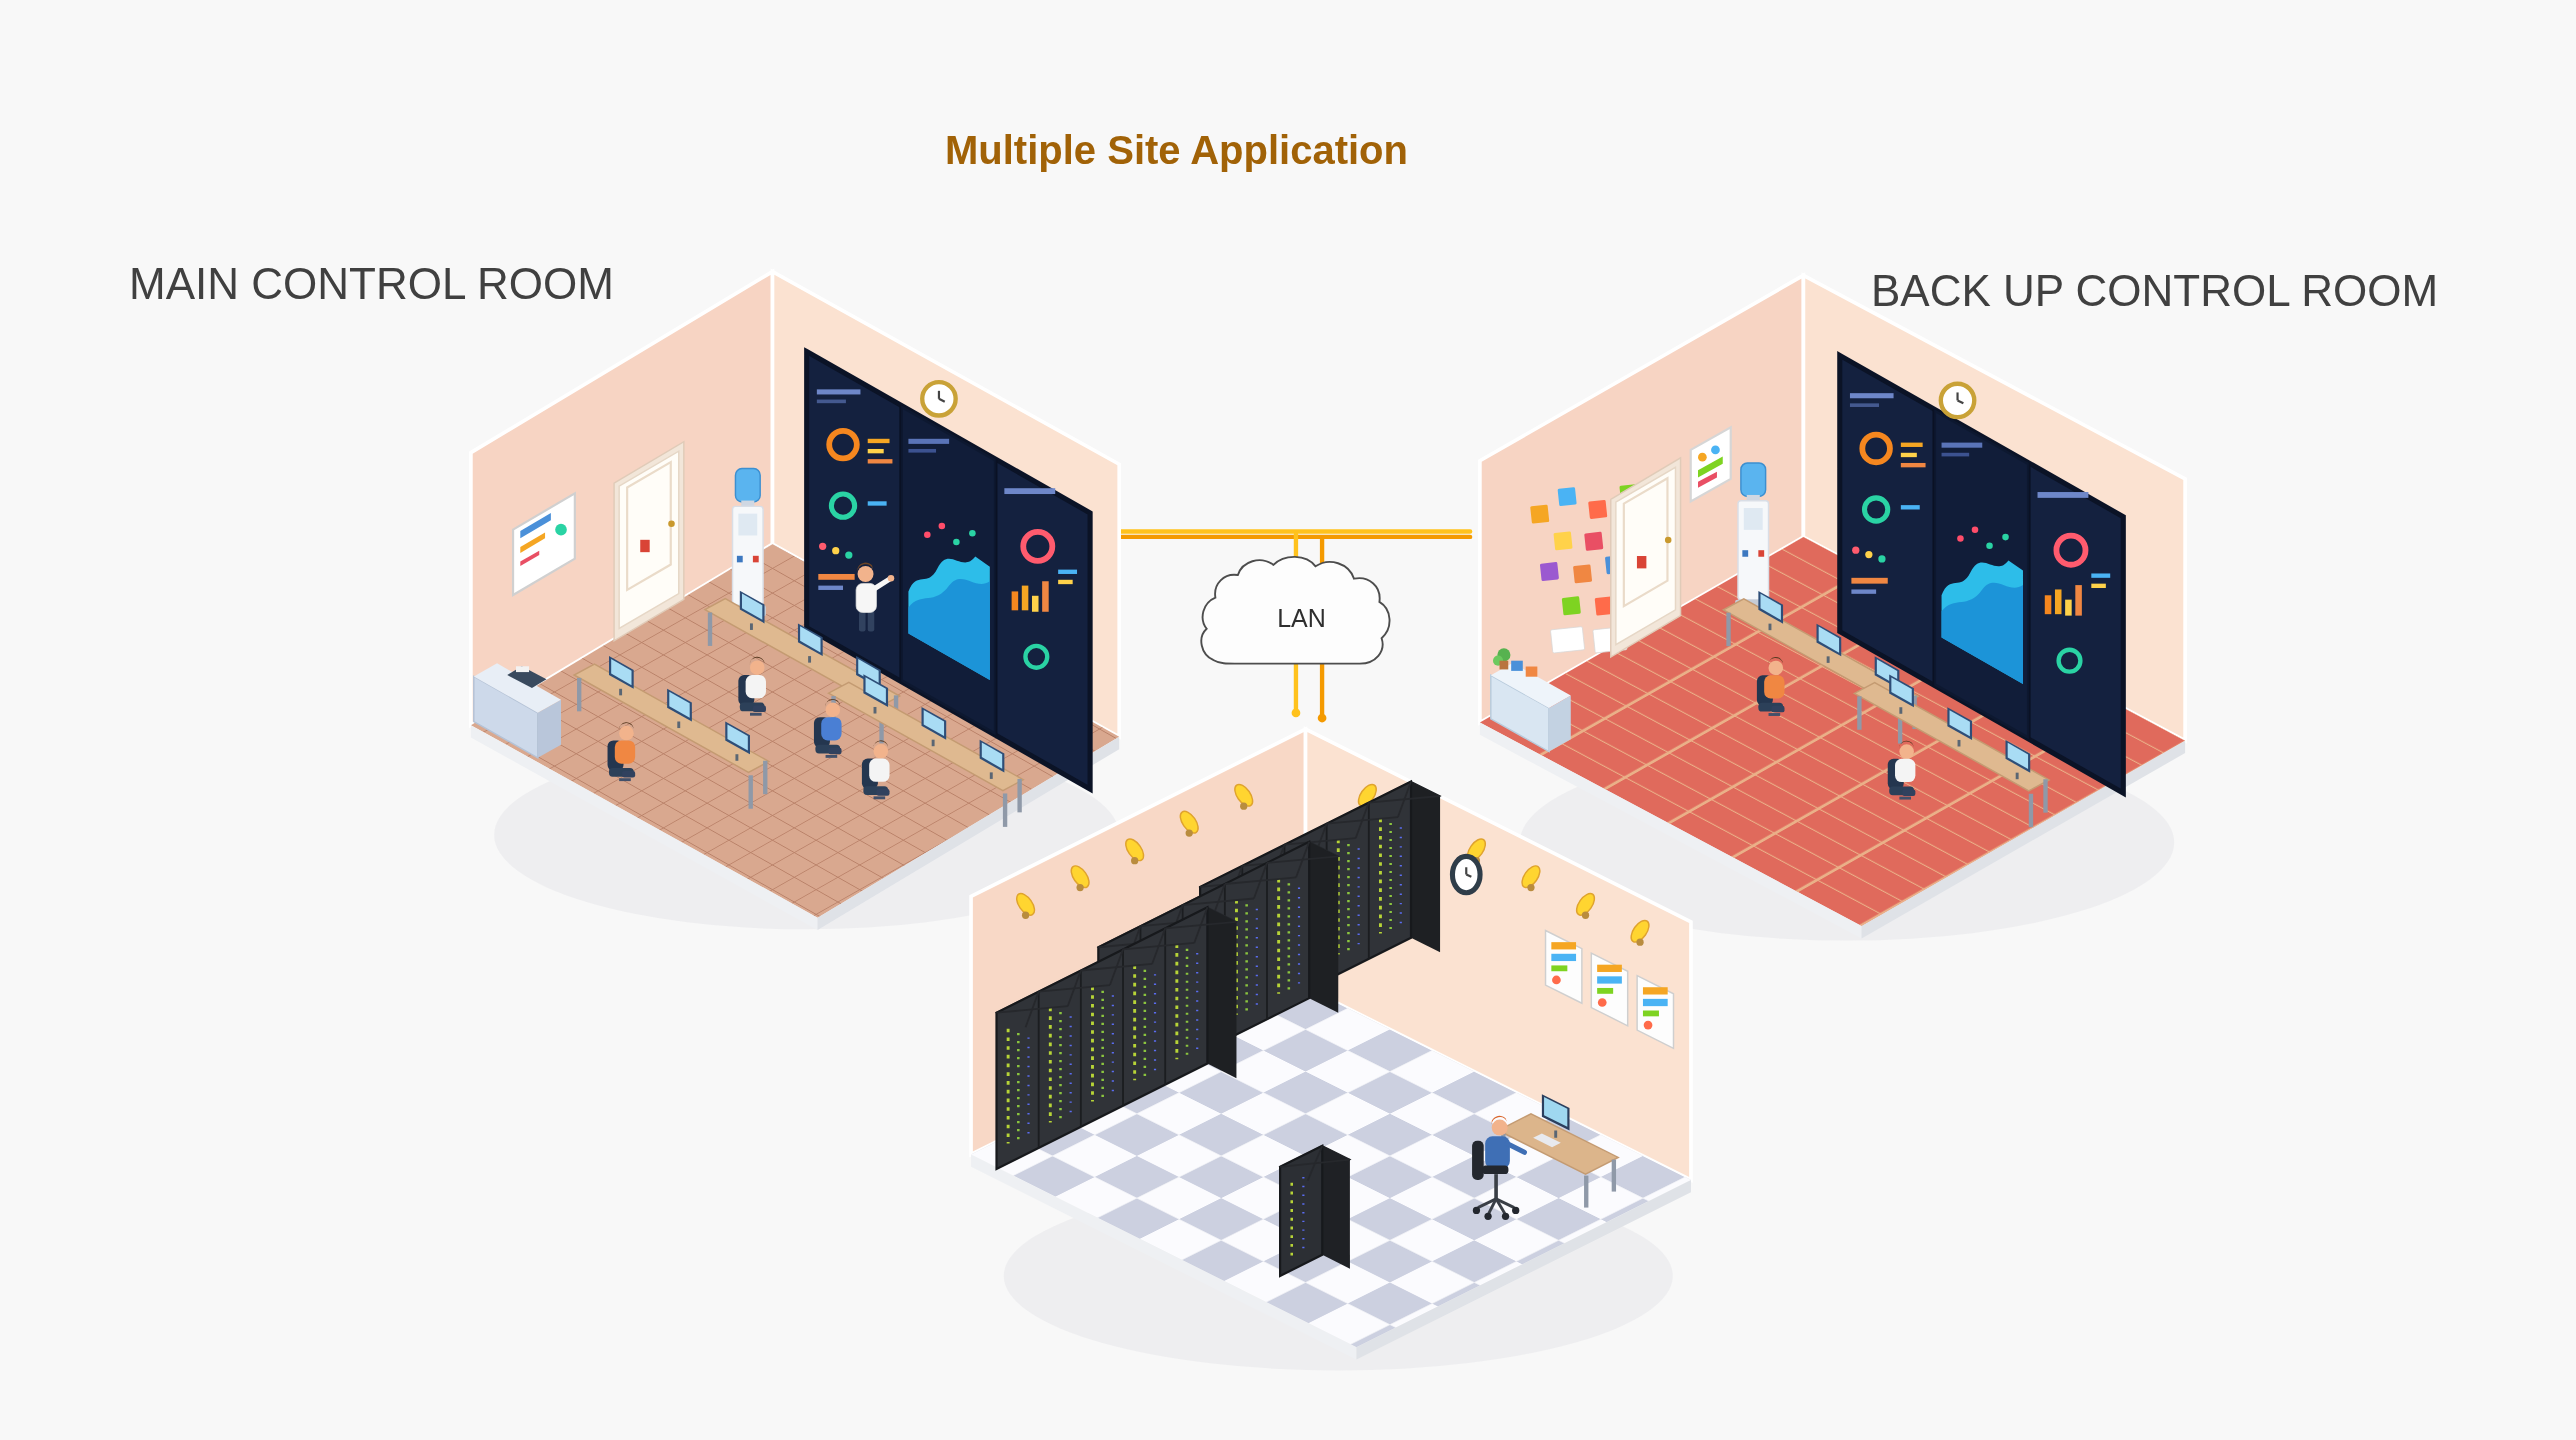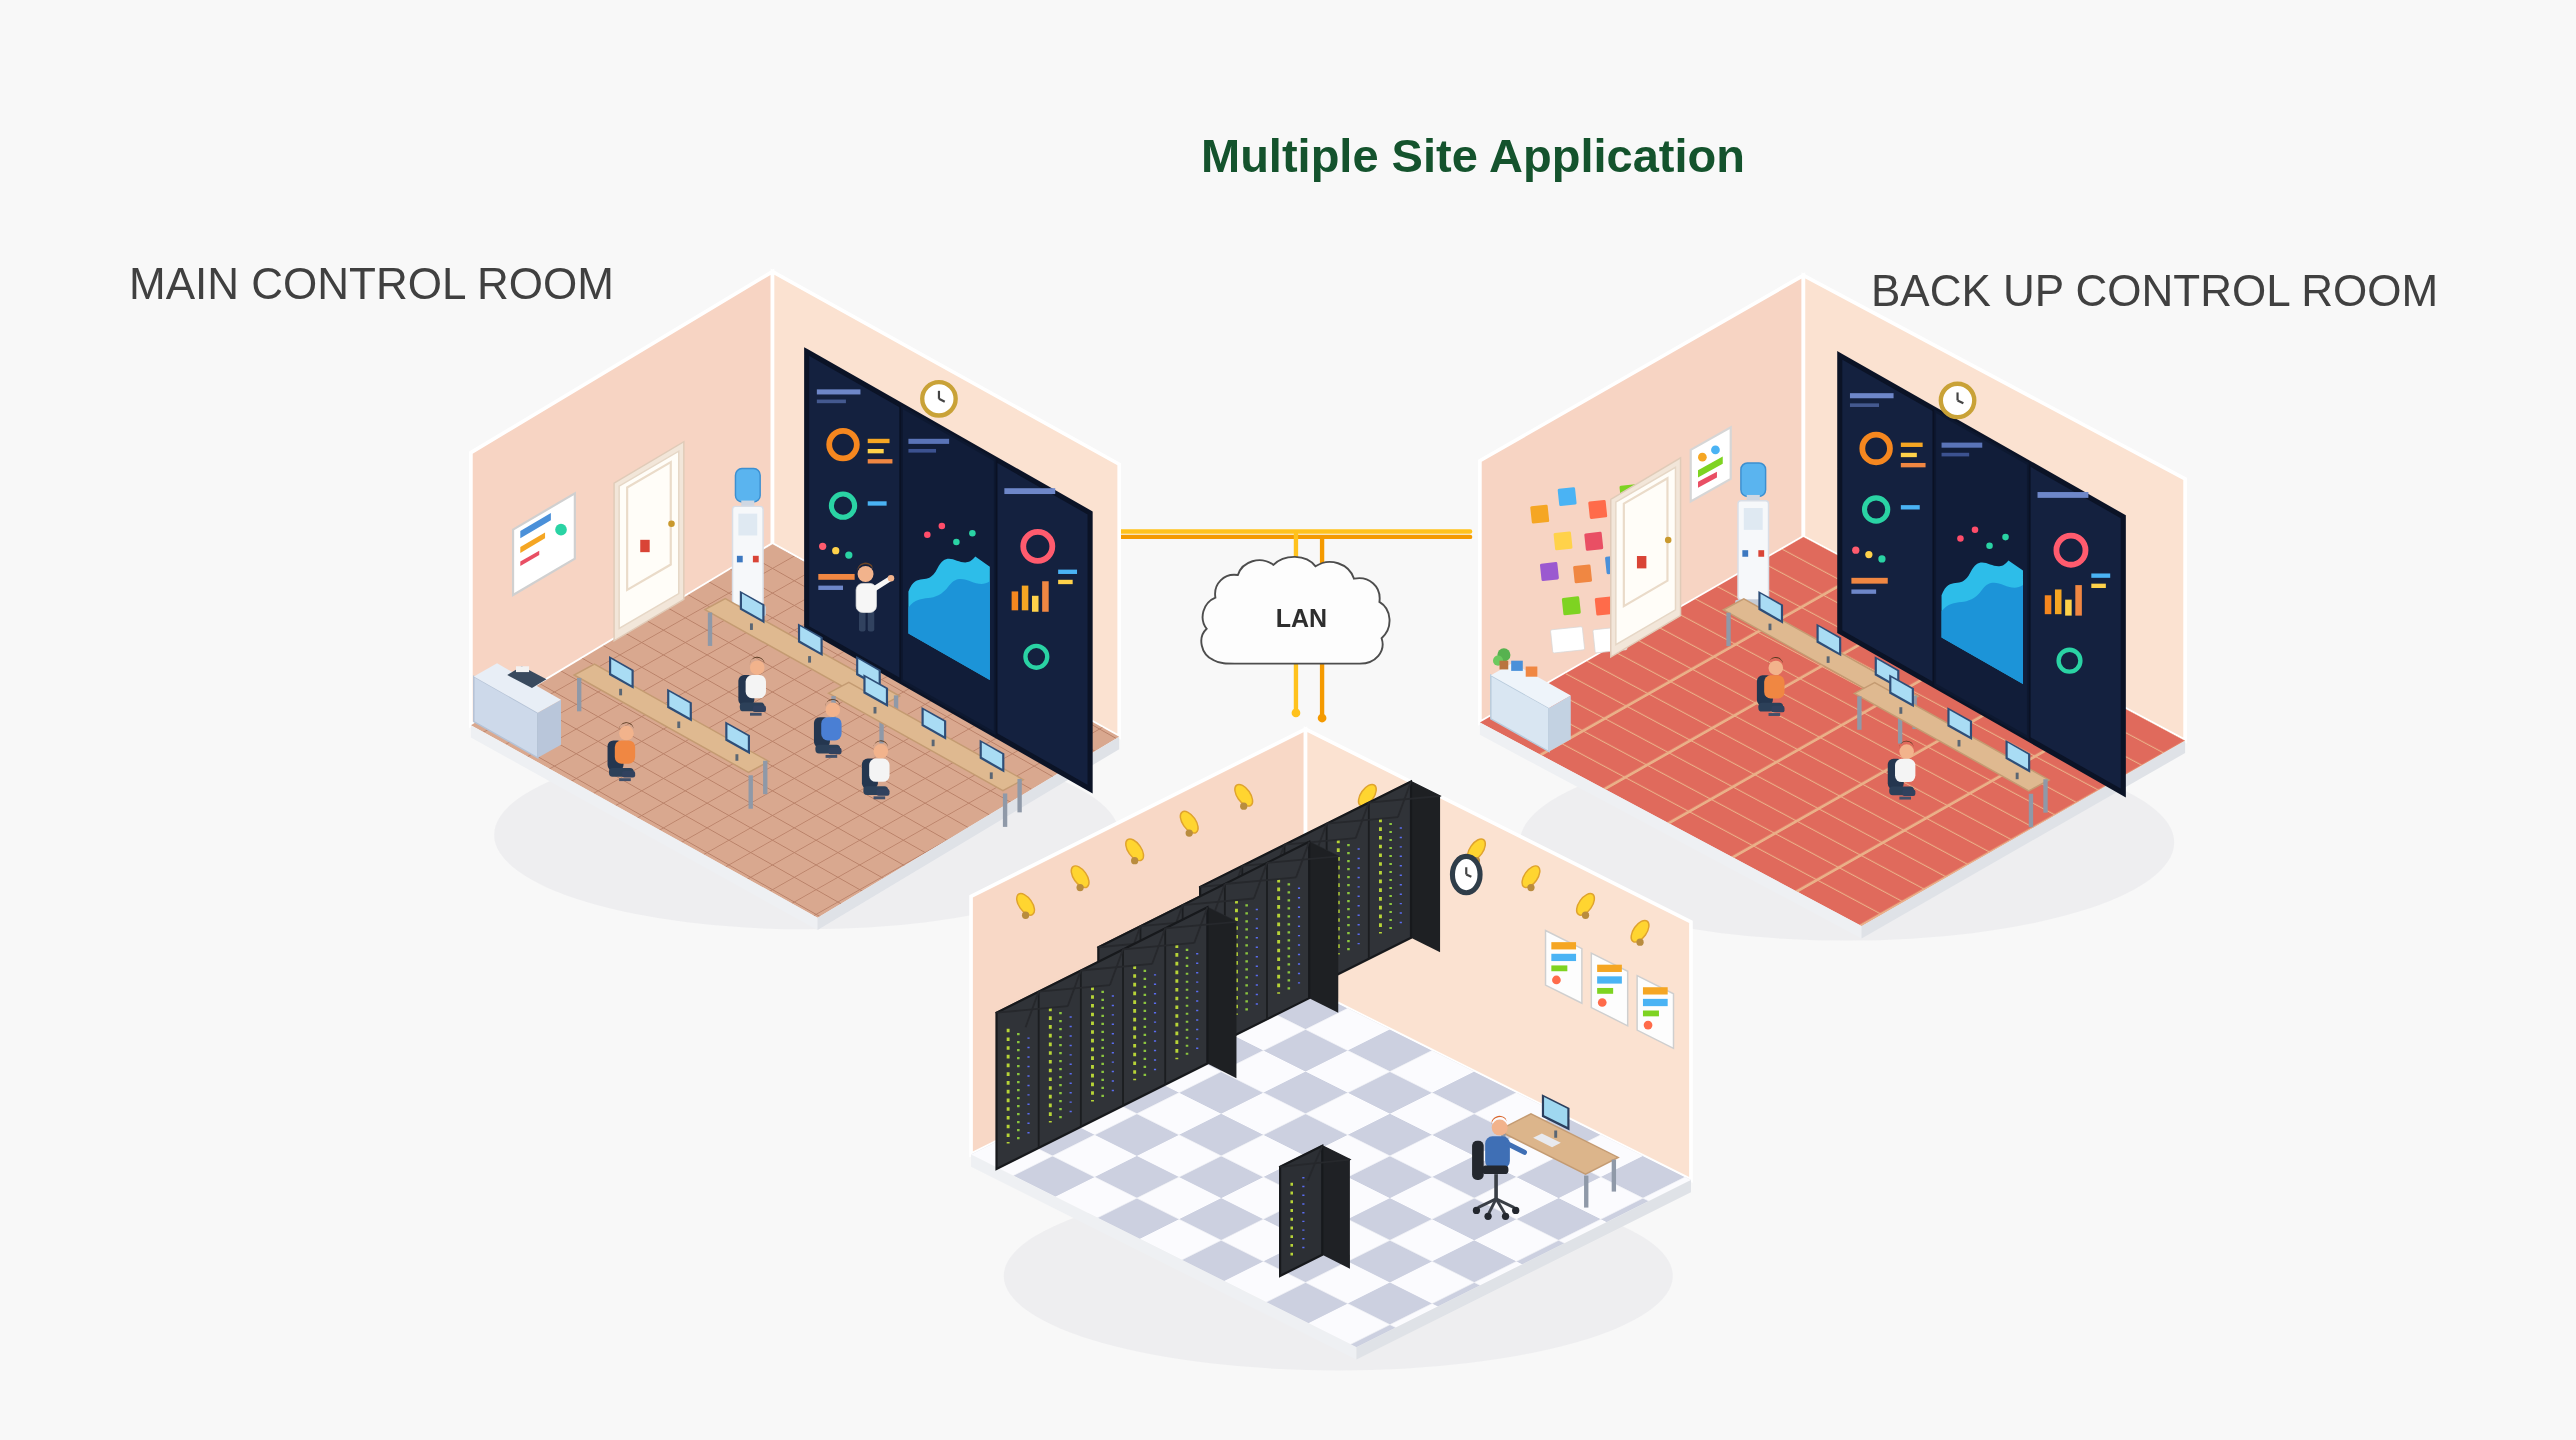--- a/index.html
+++ b/index.html
@@ -1,24 +1,24 @@
 <!DOCTYPE html>
 <html style="font-size:11.6px"><head>
 <meta charset="utf-8">
 <style>
   html,body{margin:0;padding:0;}
   body{width:2576px;height:1440px;position:relative;overflow:hidden;
        background:#f8f8f8;font-family:"Liberation Sans",sans-serif;}
-  .title{position:absolute;left:945px;top:128px;width:800px;text-align:right;
-         font-size:47px;font-weight:700;color:#14532d;letter-spacing:0;}
+  .title{position:absolute;left:945px;top:128px;width:800px;text-align:left;
+         font-size:40px;font-weight:700;color:#a16207;letter-spacing:0;}
   .room-label{position:absolute;font-size:44px;font-weight:400;color:#404040;white-space:nowrap;}
   #label-main{left:129px;top:259px;}
   #label-backup{left:1871px;top:266px;}
   .lan-label{position:absolute;left:1247px;top:604px;width:109px;text-align:center;
-             font-size:25px;font-weight:700;color:#2e2e2e;}
+             font-size:25px;font-weight:400;color:#2e2e2e;}
   svg{position:absolute;overflow:visible;}
 </style>
 </head>
 <body>
 
 <svg width="0" height="0" style="position:absolute" aria-hidden="true">
 <defs>
 
   <g id="doorg">
     <polygon points="0,6 96,-51 96,166 0,223" fill="#f2e6d9" stroke="#e0cbb8" stroke-width="2"></polygon>

